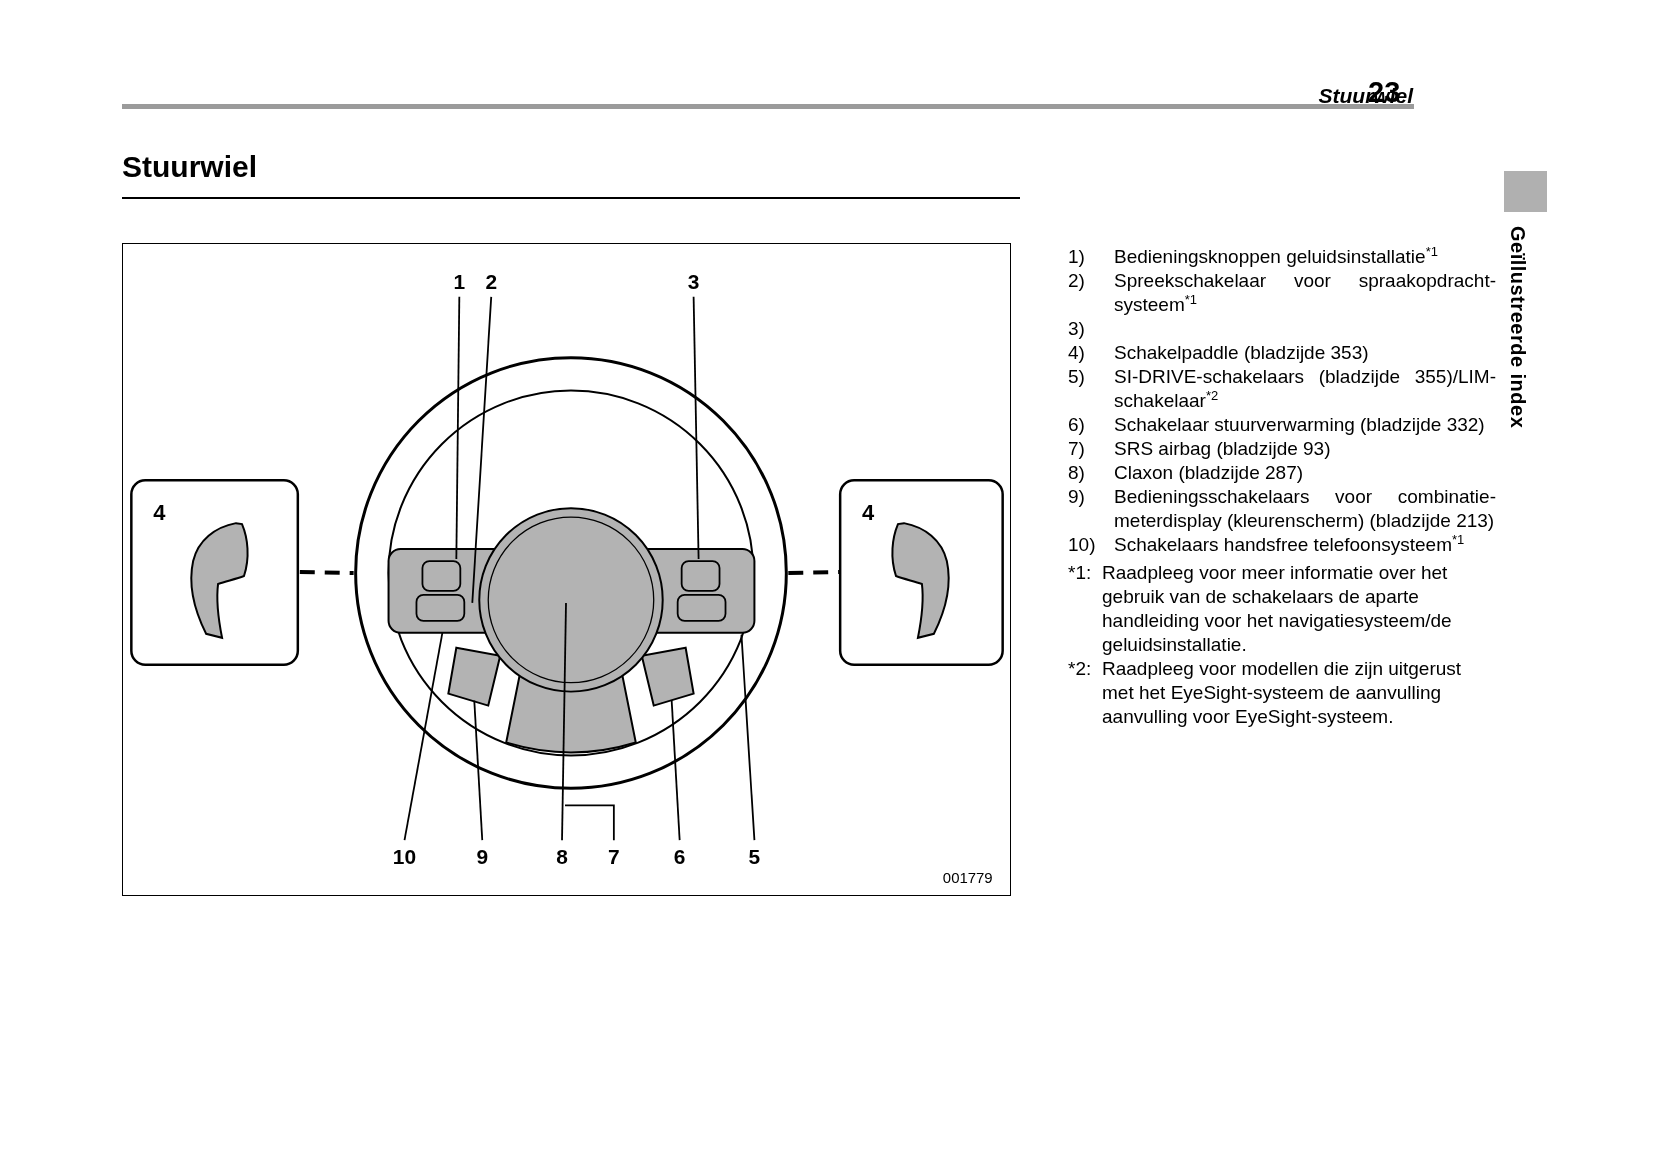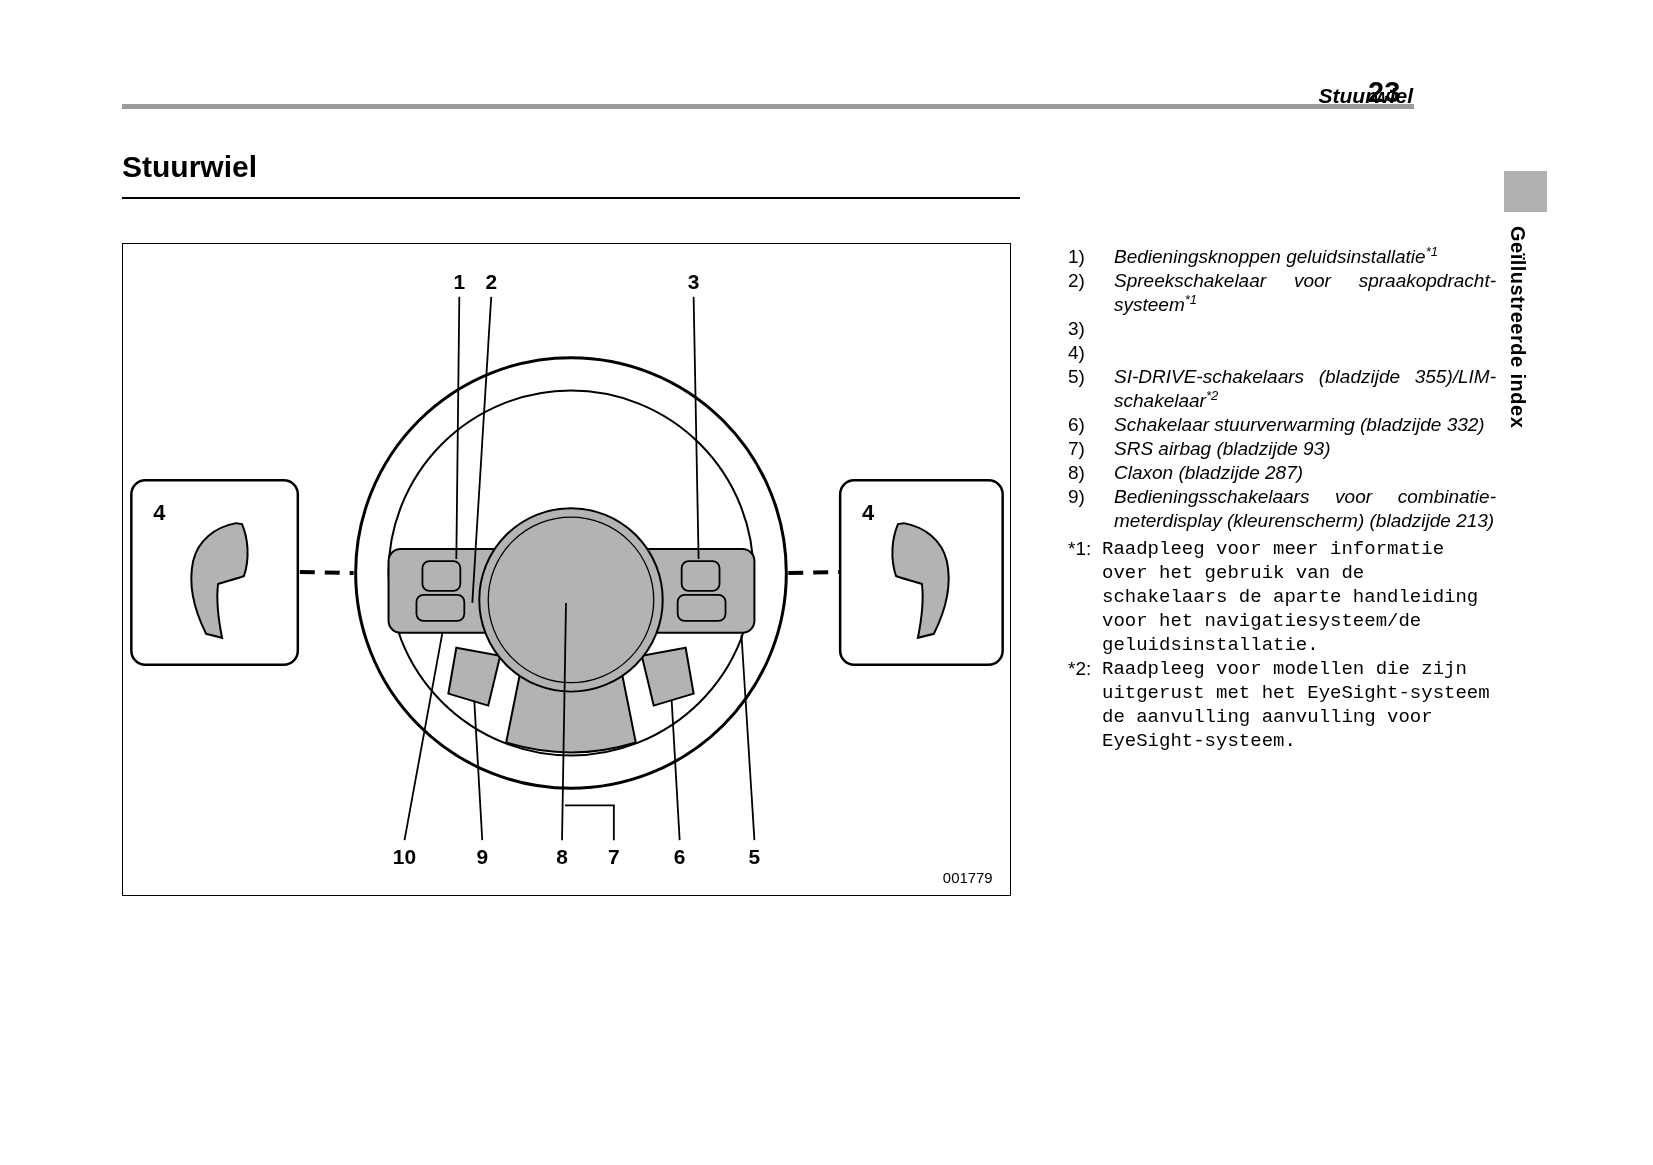--- a/index.html
+++ b/index.html
@@ -29,26 +29,26 @@
   .btn  { fill:none; stroke:#000; stroke-width:1.8; }
   .lead { stroke:#000; stroke-width:1.8; fill:none; }
   .num  { font-family:"Liberation Sans", sans-serif; font-size:21px; font-weight:bold; text-anchor:middle; fill:#000; }
   .num4 { font-family:"Liberation Sans", sans-serif; font-size:22px; font-weight:bold; fill:#000; }
   .code { font-family:"Liberation Sans", sans-serif; font-size:15px; text-anchor:end; fill:#000; }
 
   
   .legend { position:absolute; left:1068px; top:245px; width:428px; font-size:19px; line-height:24px; }
   .legend-item { display:flex; }
   .li-num { width:46px; flex-shrink:0; }
-  .li-text { flex:1; text-align:justify; hyphens:manual;font-style:italic; }
+  .li-text { flex:1; text-align:justify; hyphens:manual; }
   .li-text sup { font-size:13px; line-height:0; }
   .legend-notes { margin-top:4px; }
   .legend-note { display:flex; }
   .note-marker { width:34px; flex-shrink:0; }
-  .note-text { flex:1; hyphens:manual;font-family:Liberation Mono, monospace; }
+  .note-text { flex:1; hyphens:manual; }
 
   
   .side-tab-block { position:absolute; left:1504px; top:171px; width:43px; height:41px; background:#b0b0b0; }
   .side-tab-label { position:absolute; left:1506px; top:226px; writing-mode:vertical-rl; font-size:20px; font-weight:bold; letter-spacing:0.5px; white-space:nowrap; }
 </style>
 </head>
 <body>
 
 <div class="header-rule"></div>
 <div class="running-title">Stuurwiel</div>
@@ -119,20 +119,21 @@
     </div>
   <div class="legend-item">
       <span class="li-num">2)</span>
       <span class="li-text"><span>Spreekschakelaar voor spraakopdracht­systeem</span><sup>*1</sup></span>
     </div>
   <div class="legend-item">
       <span class="li-num">3)</span>
     </div>
   <div class="legend-item">
       <span class="li-num">4)</span>
+      <span class="li-text"><span>Schakelpaddle (bladzijde 353)</span><sup></sup></span>
     </div>
   <div class="legend-item">
       <span class="li-num">5)</span>
       <span class="li-text"><span>SI-DRIVE-schakelaars (bladzijde 355)/LIM-schakelaar</span><sup>*2</sup></span>
     </div>
   <div class="legend-item">
       <span class="li-num">6)</span>
       <span class="li-text"><span>Schakelaar stuurverwarming (bladzijde 332)</span><sup></sup></span>
     </div>
   <div class="legend-item">
@@ -140,20 +141,24 @@
       <span class="li-text"><span>SRS airbag (bladzijde 93)</span><sup></sup></span>
     </div>
   <div class="legend-item">
       <span class="li-num">8)</span>
       <span class="li-text"><span>Claxon (bladzijde 287)</span><sup></sup></span>
     </div>
   <div class="legend-item">
       <span class="li-num">9)</span>
       <span class="li-text"><span>Bedieningsschakelaars voor combinatie­meterdisplay (kleurenscherm) (bladzijde 213)</span><sup></sup></span>
     </div>
+  <div class="legend-item">
+      <span class="li-num">10)</span>
+      <span class="li-text"><span>Schakelaars handsfree telefoonsys­teem</span><sup>*1</sup></span>
+    </div>
 
   <div class="legend-notes">
     <div class="legend-note">
         <span class="note-marker">*1:</span>
         <span class="note-text">Raadpleeg voor meer informatie over het gebruik van de schakelaars de aparte handleiding voor het navigatiesysteem/de geluidsinstallatie.</span>
       </div>
     <div class="legend-note">
         <span class="note-marker">*2:</span>
         <span class="note-text">Raadpleeg voor modellen die zijn uitgerust met het EyeSight-systeem de aanvulling aanvulling voor EyeSight-systeem.</span>
       </div>

